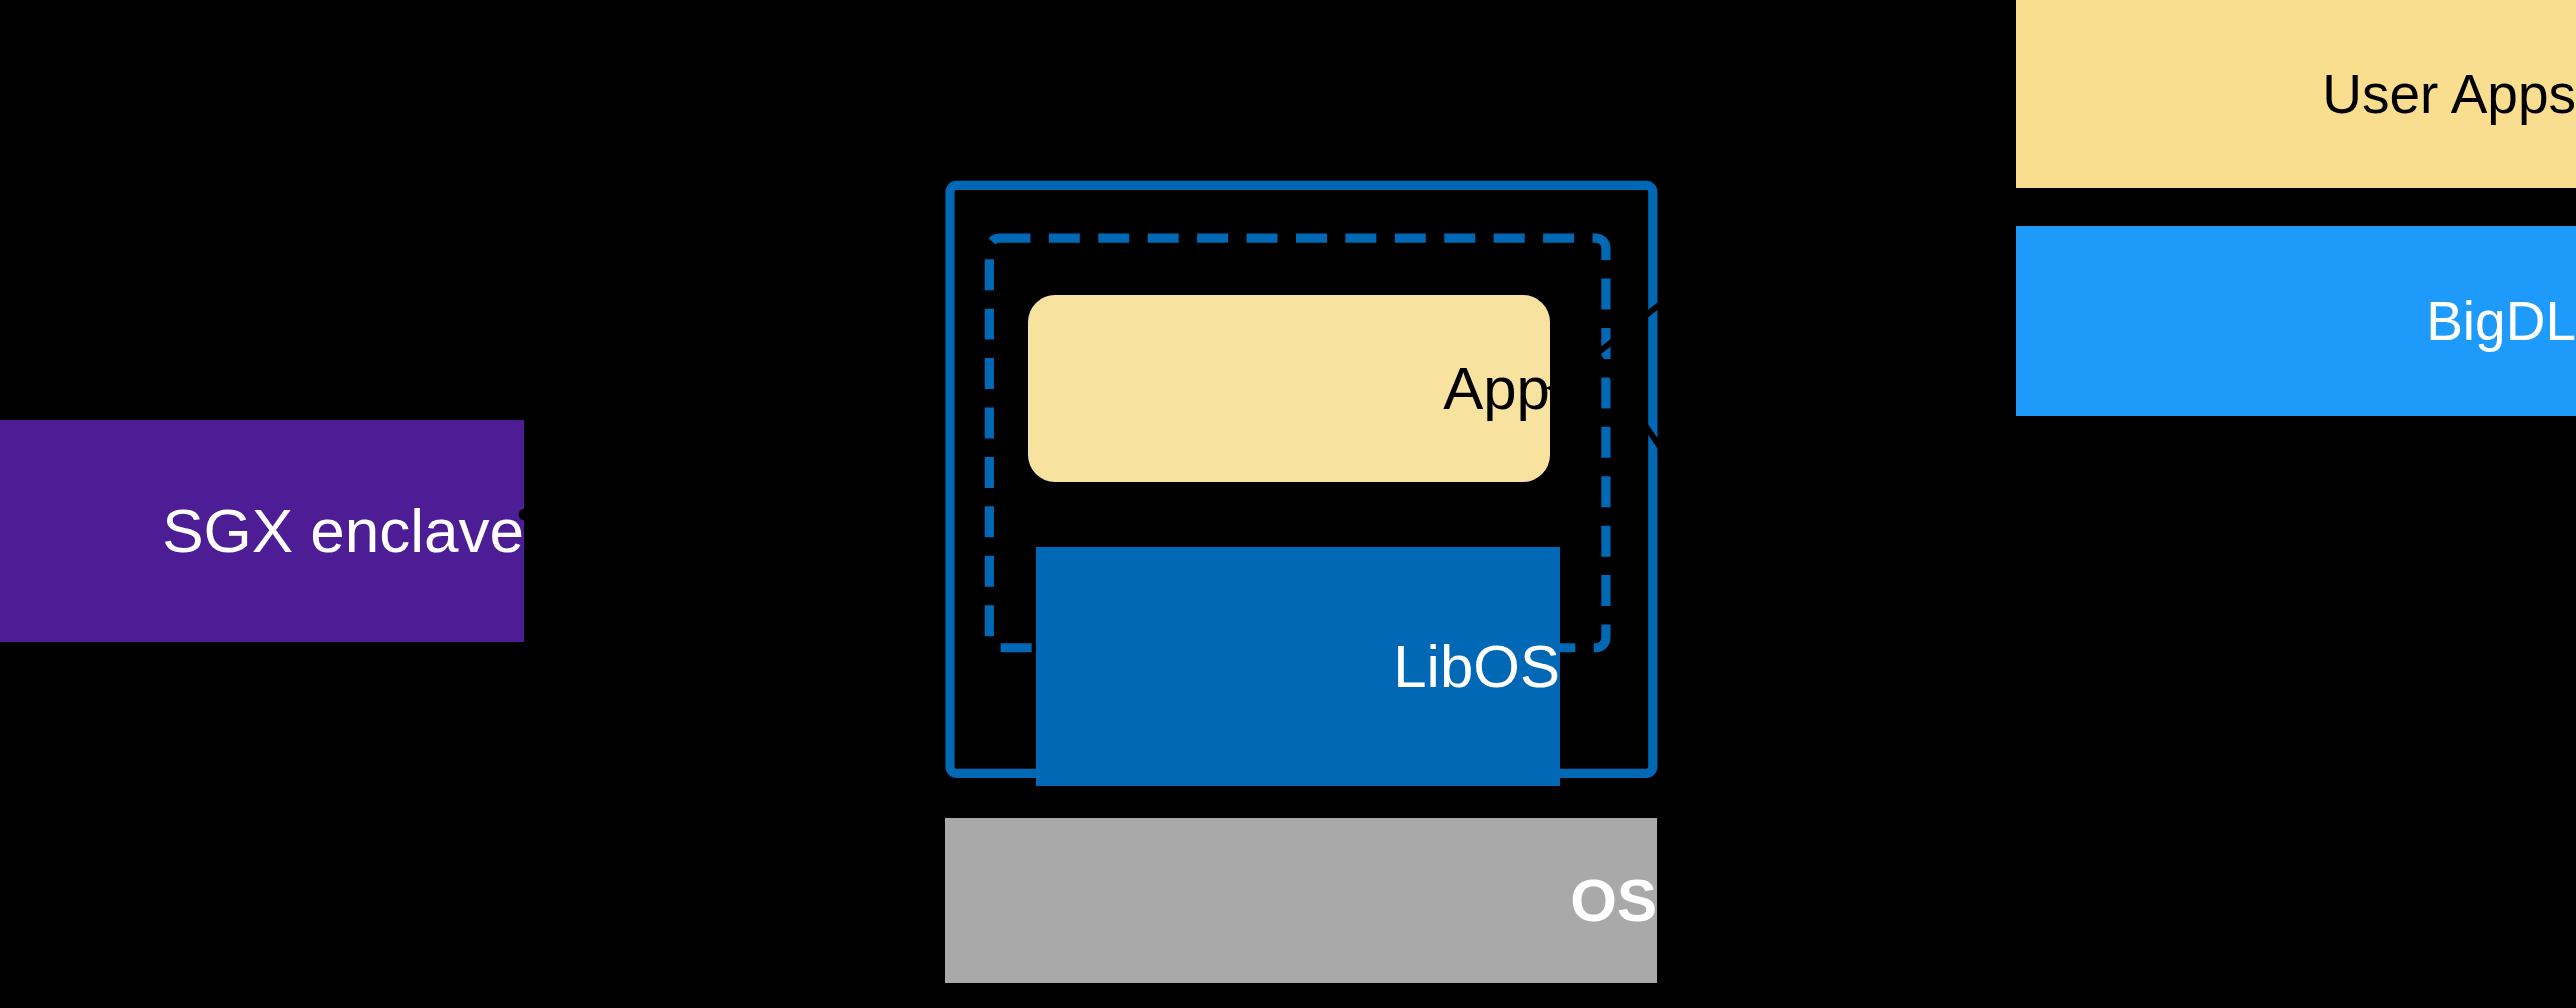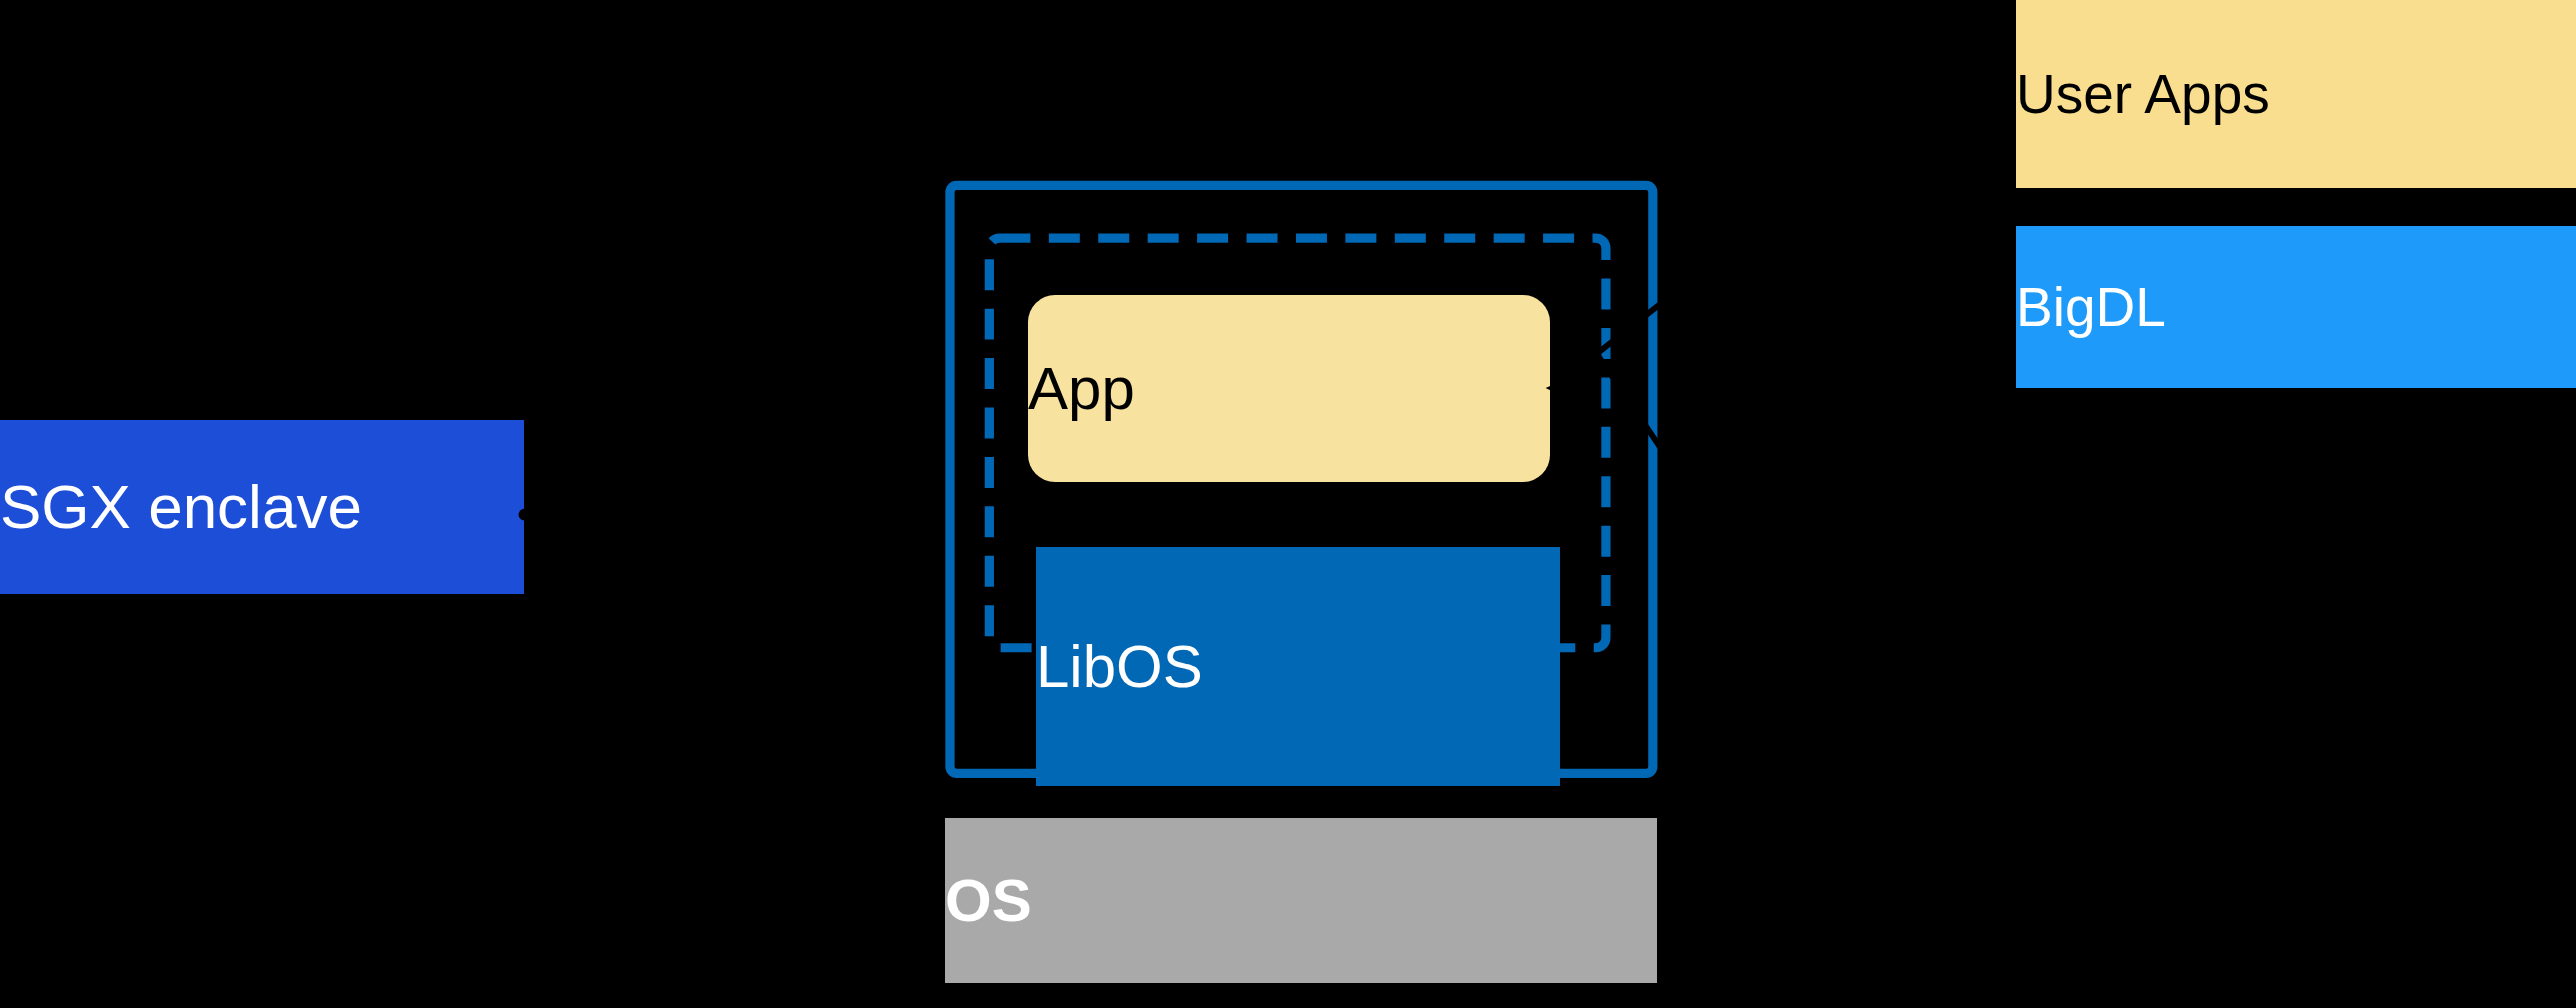--- a/index.html
+++ b/index.html
@@ -8,30 +8,30 @@
     width:2576px;height:1009px;
     background:#000000;
     overflow:hidden;
     font-family:"Liberation Sans",sans-serif;
   }
   svg{position:absolute;left:0;top:0;width:2576px;height:1009px;}
   .borders-layer{z-index:1;}
   .arrows-layer{z-index:3;pointer-events:none;}
   .box{
     position:absolute;
-    display:flex;align-items:center;justify-content:flex-start;
+    display:flex;align-items:center;justify-content:flex-end;
     line-height:1;
     z-index:2;
   }
-  .sgx-box{left:0px;top:420px;width:524px;height:174px;background:#1d4ed8;color:#ffffff;font-size:62px;}
+  .sgx-box{left:0px;top:420px;width:524px;height:222px;background:#4c1d95;color:#ffffff;font-size:62px;}
   .app-box{left:1028px;top:295px;width:522px;height:187px;background:#F7E2A0;color:#000000;font-size:60px;border-radius:27px;}
   .libos-box{left:1036px;top:547px;width:524px;height:239px;background:#0068B5;color:#ffffff;font-size:60px;}
   .os-box{left:945px;top:818px;width:712px;height:165px;background:#A9A9A9;color:#ffffff;font-size:60px;font-weight:bold;}
   .userapps-box{left:2016px;top:0px;width:560px;height:188px;background:#F8DE8E;color:#000000;font-size:55px;}
-  .bigdl-box{left:2016px;top:226px;width:560px;height:162px;background:#1E9BFA;color:#ffffff;font-size:55px;}
+  .bigdl-box{left:2016px;top:226px;width:560px;height:190px;background:#1E9BFA;color:#ffffff;font-size:55px;}
   .spark-box{left:2016px;top:478px;width:560px;height:183px;background:#BDBDBD;color:#ffffff;font-size:55px;}
 </style>
 </head>
 <body>
 
 <div class="canvas">
 
   <svg class="borders-layer" viewBox="0 0 3075 1204">
     <rect x="1134" y="221" width="839" height="702" rx="8" fill="none" stroke="#0068B5" stroke-width="11"></rect>
     <rect x="1181" y="284" width="736" height="489" rx="12" fill="none" stroke="#0068B5" stroke-width="11" stroke-dasharray="37 22"></rect>

